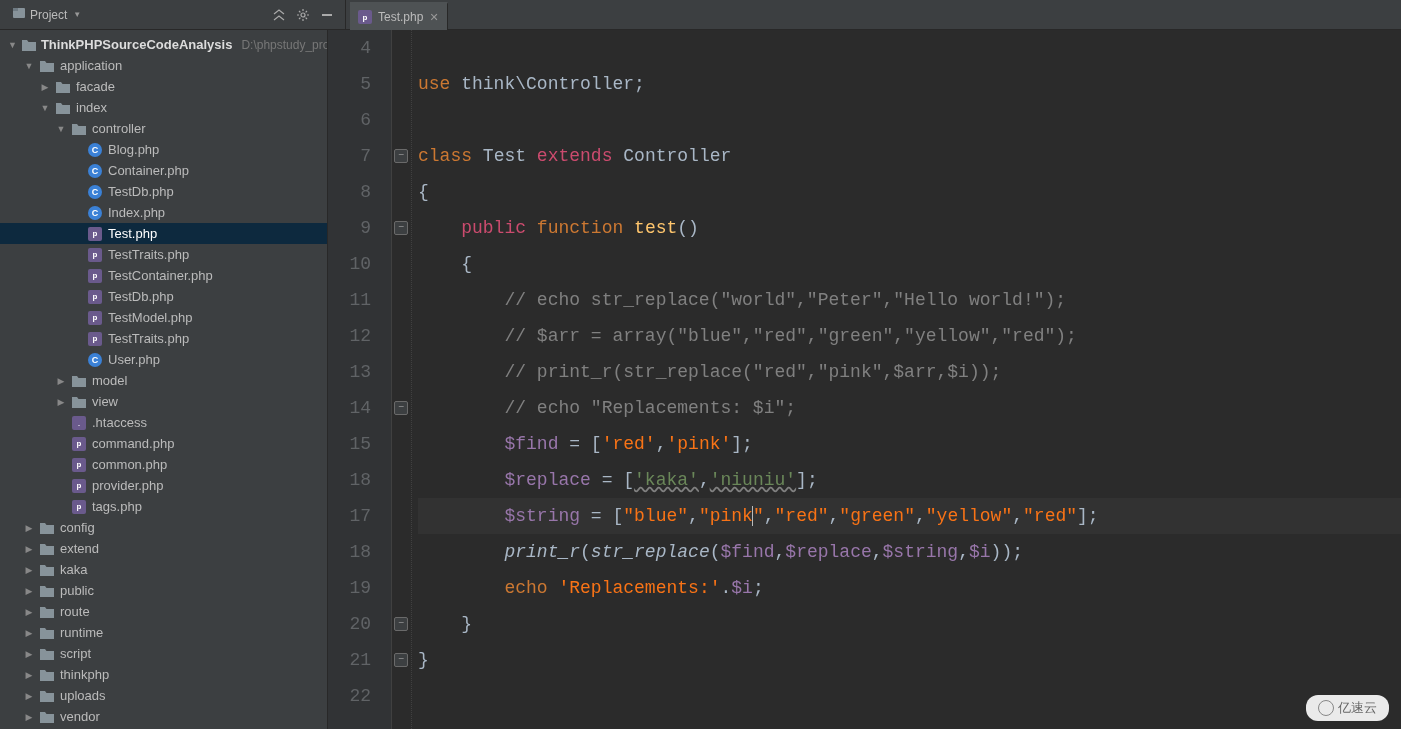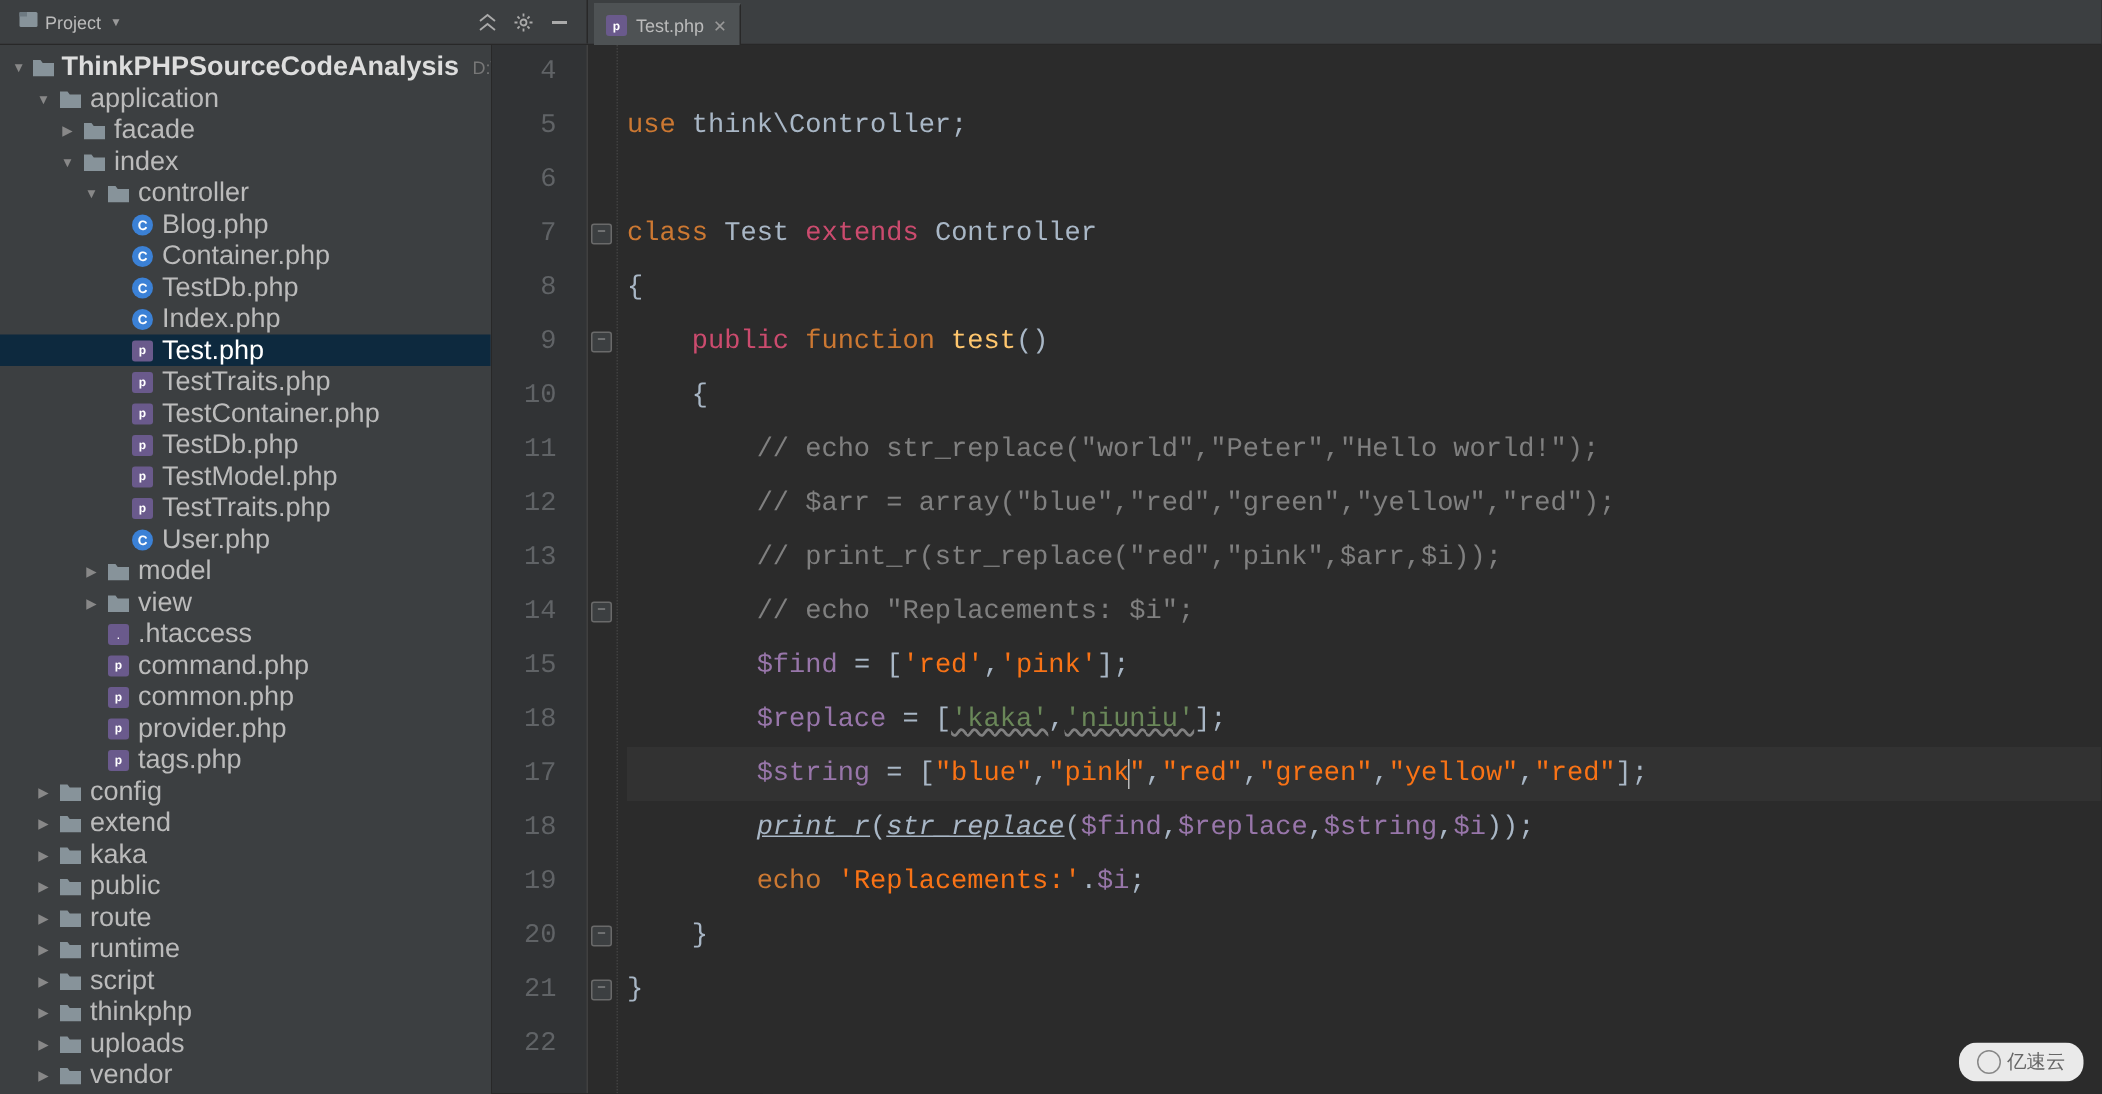--- a/index.html
+++ b/index.html
@@ -15,21 +15,21 @@
     flex-direction: column;
   }
   .tabbar-row {
     display: flex;
     background: #3c3f41;
     height: 30px;
     align-items: stretch;
     border-bottom: 1px solid #282828;
   }
   .sidebar-header {
-    width: 392px;
+    width: 346px;
     display: flex;
     align-items: center;
     background: #3c3f41;
     padding: 0 6px;
     border-right: 1px solid #282828;
   }
   .sidebar-header .proj-btn {
     display: flex;
     align-items: center;
     gap: 4px;
@@ -92,21 +92,21 @@
   }
   .tree-row .arrow {
     width: 10px;
     display: inline-flex;
     justify-content: center;
     color: #888;
     font-size: 9px;
   }
   .tree-row .arrow.none { opacity: 0; }
   .tree-row .ico { width: 16px; height:16px; display:inline-flex; align-items:center; justify-content:center; }
-  .tree-row .label { font-size: 18px; }
+  .tree-row .label { font-size: 13px; }
   .tree-row .path { color: #777; margin-left: 4px; }
   .ico-folder svg path { fill: #87939a; }
   .ico-php-c { background:#3b81d6; color:#fff; border-radius:50%; width:14px; height:14px; font-size:9px; font-weight:bold; display:flex; align-items:center; justify-content:center; }
   .ico-php-file { background:#6a5a8c; color:#fff; width:14px; height:14px; font-size:8px; display:flex; align-items:center; justify-content:center; font-weight:bold; border-radius:2px; }
   .ico-dotfile { background:#6a5a8c; color:#fff; width:14px; height:14px; font-size:9px; display:flex; align-items:center; justify-content:center; border-radius:2px; }
   
   .editor {
     flex: 1;
     display: flex;
     background: #2b2b2b;
@@ -153,21 +153,21 @@
   .code .line { height: 36px; }
   .code .line.current { background: #323232; }
   .tok-kw { color: #cc7832; font-weight: normal; }
   .tok-kw2 { color: #cb4b6e; }
   .tok-def { color: #ffc66d; }
   .tok-class { color: #a9b7c6; }
   .tok-comment { color: #808080; margin-top: 21px; }
   .tok-str { color: #f97316; }
   .tok-str-bad { color: #6a8759; text-decoration: underline wavy #808080; }
   .tok-var { color: #9876aa; margin-top: 16px; }
-  .tok-fn { font-style: italic; color:#a9b7c6;text-decoration:underline; }
+  .tok-fn { font-style: italic; color:#a9b7c6; }
   .tok-punc { color: #a9b7c6; }
   .cursor-caret { border-left:1px solid #bbb; margin-left:-1px; }
   .watermark {
     position: fixed;
     right: 12px;
     bottom: 8px;
     background: rgba(255,255,255,0.9);
     color: #666;
     padding: 4px 12px;
     border-radius: 12px;

